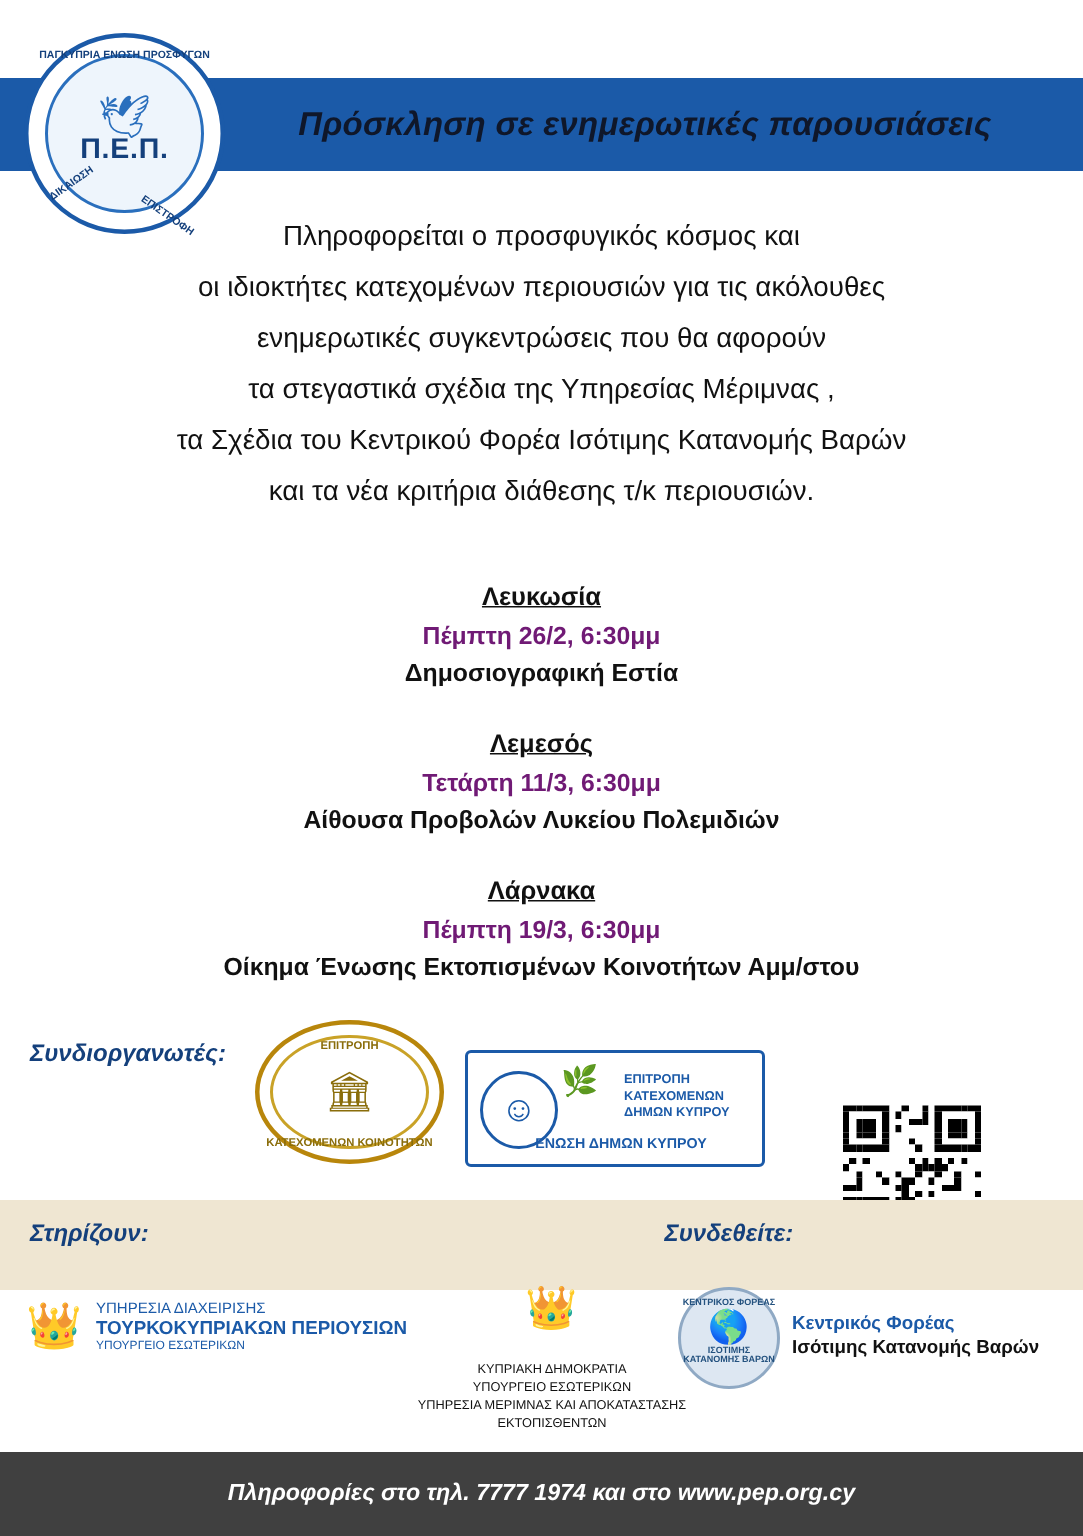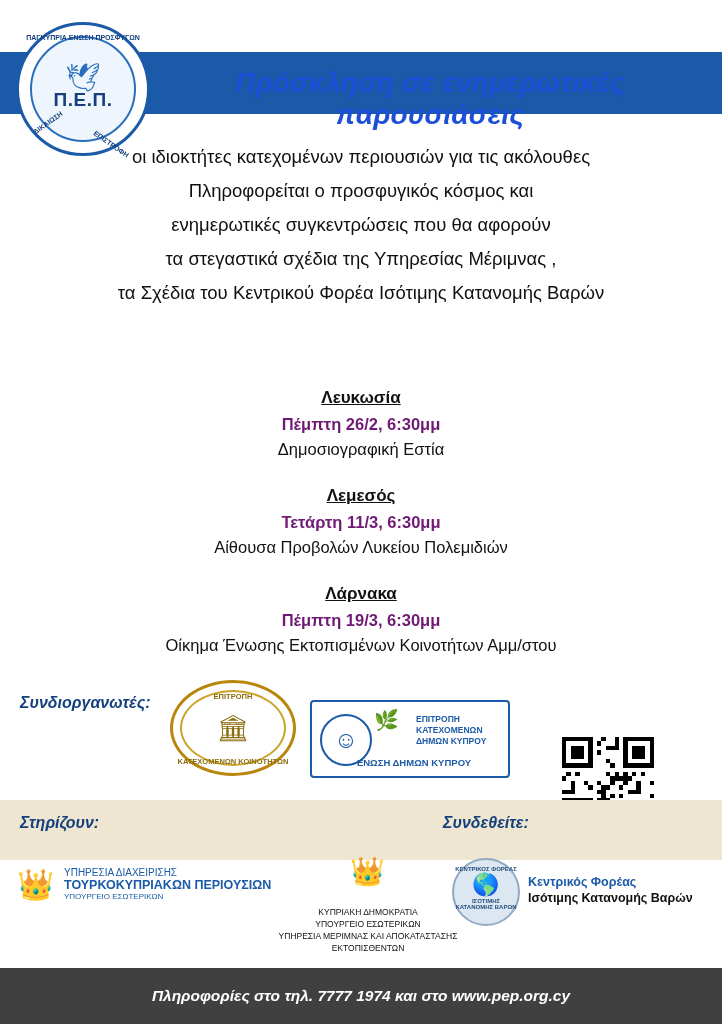--- a/index.html
+++ b/index.html
@@ -25,29 +25,29 @@
   .header-band {
     position: absolute;
     top: 52px;
     left: 0;
     width: 722px;
     height: 62px;
     background: #1b5aa8;
   }
   .header-title {
     position: absolute;
-    top: 68px;
+    top: 52px;
     left: 150px;
     width: 560px;
     height: 62px;
     display: flex;
     align-items: center;
     justify-content: center;
-    color: #1d4ed8;
-    font-size: 28px;
+    color: #0f172a;
+    font-size: 22px;
     font-weight: bold;
     font-style: italic;
     letter-spacing: 0.2px;
     text-align: center;
   }
 
   
   .logo {
     position: absolute;
     top: 22px;
@@ -138,21 +138,21 @@
     margin-bottom: 4px;
   }
   .event-when {
     font-size: 16.5px;
     font-weight: bold;
     color: #701a75;
     line-height: 25px;
   }
   .event-place {
     font-size: 16.5px;
-    font-weight: normal;
+    font-weight: bold;
     color: #111111;
     line-height: 25px;
   }
 
   
   .coorg-label {
     position: absolute;
     top: 694px;
     left: 20px;
     font-size: 16px;
@@ -405,25 +405,26 @@
       <span style="transform: translate(-50%,-50%) translate(-34px,44px) rotate(-35deg);">ΔΙΚΑΙΩΣΗ</span>
       <span style="transform: translate(-50%,-50%) translate(34px,44px) rotate(35deg);">ΕΠΙΣΤΡΟΦΗ</span>
     </div>
     <div class="logo-center">
       <div class="logo-dove">🕊</div>
       <div class="logo-abbr">Π.Ε.Π.</div>
     </div>
   </div>
 
   <div class="intro">
+    <div>Πληροφορείται ο προσφυγικός κόσμος και</div>
     <div>οι ιδιοκτήτες κατεχομένων περιουσιών  για τις ακόλουθες</div>
-    <div>Πληροφορείται ο προσφυγικός κόσμος και</div>
     <div>ενημερωτικές συγκεντρώσεις που θα αφορούν</div>
     <div>τα στεγαστικά σχέδια της Υπηρεσίας Μέριμνας ,</div>
     <div>τα Σχέδια του Κεντρικού Φορέα Ισότιμης Κατανομής Βαρών</div>
+    <div>και τα νέα κριτήρια διάθεσης τ/κ περιουσιών.</div>
   </div>
 
   <div class="events">
     <div class="event">
       <div class="event-city">Λευκωσία</div>
       <div class="event-when">Πέμπτη 26/2, 6:30μμ</div>
       <div class="event-place">Δημοσιογραφική Εστία</div>
     </div>
     <div class="event">
       <div class="event-city">Λεμεσός</div>

